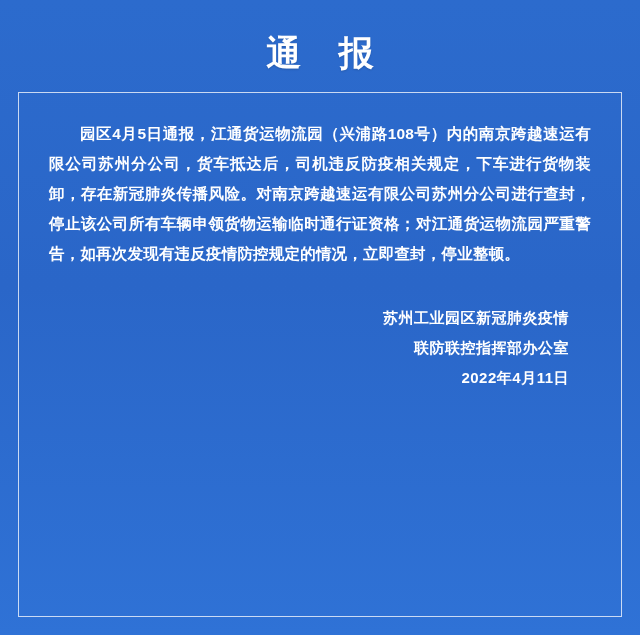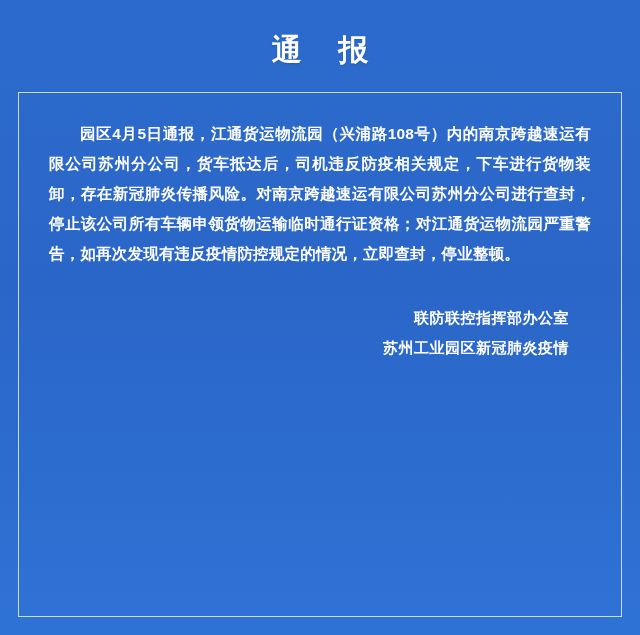--- a/index.html
+++ b/index.html
@@ -17,21 +17,21 @@
     position: relative;
     width: 640px;
     height: 635px;
     background: linear-gradient(180deg, #2c6bcd 0%, #2a66c8 45%, #2f72d6 100%);
     box-sizing: border-box;
     padding: 0;
   }
   .title {
     text-align: center;
     color: #ffffff;
-    font-size: 30px;
+    font-size: 35px;
     font-weight: bold;
     letter-spacing: 14px;
     padding-top: 30px;
     padding-left: 14px;
     text-shadow: 0 1px 2px rgba(0,0,0,0.15);
   }
   .card {
     position: absolute;
     left: 18px;
     top: 92px;
@@ -76,19 +76,20 @@
 <div class="poster">
 
   <div class="title">通 报</div>
 
   <div class="card">
     <div class="card-inner">
 
       <p class="para">园区4月5日通报，江通货运物流园（兴浦路108号）内的南京跨越速运有限公司苏州分公司，货车抵达后，司机违反防疫相关规定，下车进行货物装卸，存在新冠肺炎传播风险。对南京跨越速运有限公司苏州分公司进行查封，停止该公司所有车辆申领货物运输临时通行证资格；对江通货运物流园严重警告，如再次发现有违反疫情防控规定的情况，立即查封，停业整顿。</p>
 
       <div class="signature">
+        <div>苏州工业园区新冠肺炎疫情</div>
         <div>联防联控指挥部办公室</div>
-        <div>苏州工业园区新冠肺炎疫情</div>
+        <div class="sig-date">2022年4月11日</div>
       </div>
 
     </div>
   </div>
 </div>
 
 </body></html>

